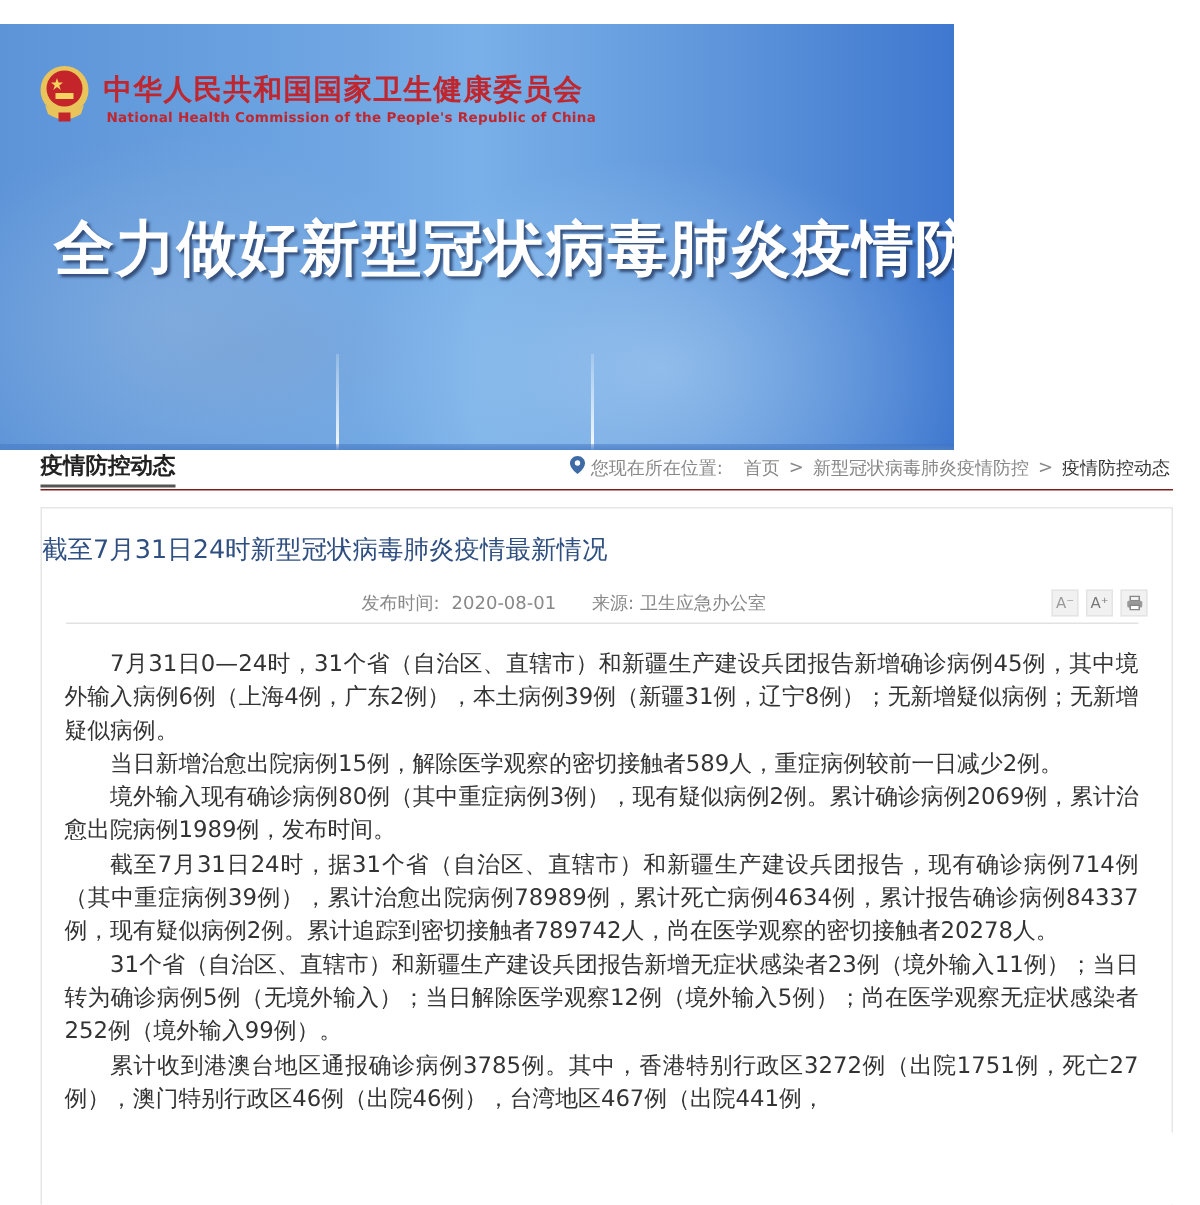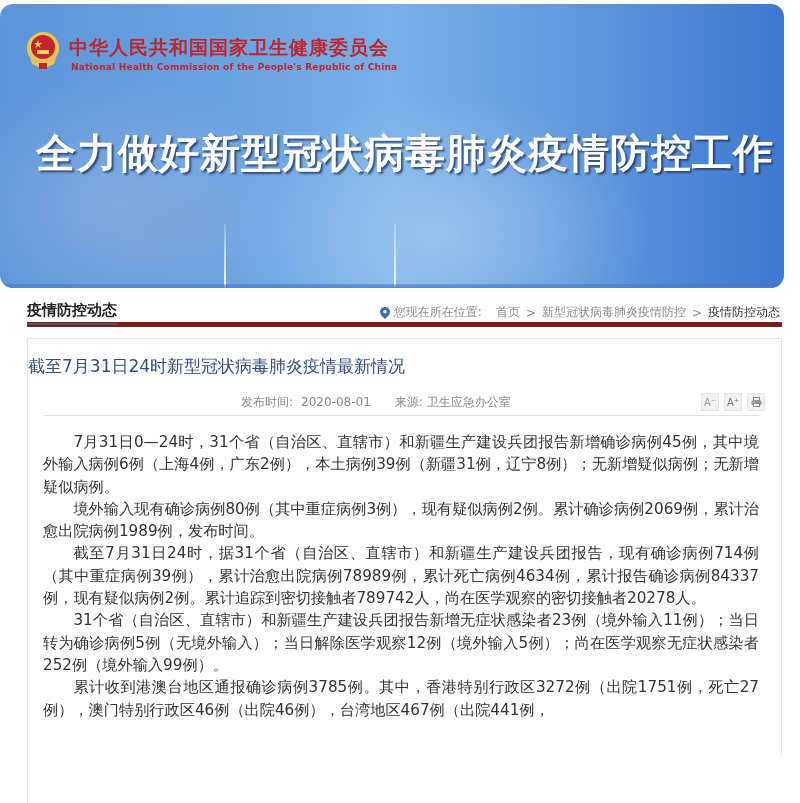--- a/index.html
+++ b/index.html
@@ -1,26 +1,25 @@
 <!DOCTYPE html>
 <html><head>
 <meta charset="utf-8">
 <style>
   * { box-sizing: border-box; margin: 0; padding: 0; }
   html, body { width: 800px; height: 803px; overflow: hidden; background: #ffffff; }
   body { font-family: "DejaVu Sans", "Liberation Sans", sans-serif; color: #333; position: relative; }
 
   .banner {
-    position: absolute; left: 0; top: 4px; width: 784px; height: 284px;
+    position: absolute; left: 0; top: 16px; width: 636px; height: 284px;
     background:
       radial-gradient(ellipse 260px 180px at 120px 200px, rgba(150,185,225,0.55), rgba(150,185,225,0) 70%),
       radial-gradient(ellipse 300px 200px at 440px 230px, rgba(180,215,245,0.55), rgba(180,215,245,0) 70%),
       linear-gradient(90deg, #5d94d8 0%, #6ea5e2 35%, #79b0e8 50%, #5f96db 75%, #3f78cf 100%);
     overflow: hidden;
-    border-radius: 13px;
   }
   .banner .figure {
     position: absolute; left: 20px; top: 150px; width: 300px; height: 140px;
     background: radial-gradient(ellipse 140px 70px at 150px 70px, rgba(120,160,210,0.45), rgba(120,160,210,0) 75%);
   }
   .banner .ecg1, .banner .ecg2 {
     position: absolute; bottom: 0; width: 2px; height: 64px;
     background: linear-gradient(180deg, rgba(255,255,255,0.2), rgba(255,255,255,0.95));
   }
   .banner .ecg1 { left: 224px; }
@@ -39,29 +38,29 @@
     color: #c0262d; white-space: nowrap; letter-spacing: 0.2px;
   }
   .slogan {
     position: absolute; left: 36px; top: 122px; font-size: 40px; font-weight: bold;
     color: #ffffff; white-space: nowrap; letter-spacing: 1px;
     text-shadow: 2px 2px 2px rgba(30,50,90,0.75);
   }
 
   .section-header {
     position: absolute; left: 27px; top: 300px; width: 755px; height: 27px;
-    border-bottom: 5px solid #7f1d1d;
+    border-bottom: 1px solid #7f1d1d;
   }
   .section-title {
     position: absolute; left: 0; top: 1px; font-size: 15px; font-weight: bold; color: #222;
     padding-bottom: 3px; border-bottom: 2px solid #555; white-space: nowrap;
   }
   .breadcrumb {
     position: absolute; right: 2px; top: 4px; font-size: 12px; color: #888; white-space: nowrap;
-    display: flex; align-items: center; gap: 4px;
+    display: flex; gap: 4px;
   }
   .breadcrumb .pin { width: 10px; height: 12px; }
   .breadcrumb .sep { color: #888; padding: 0 2px; }
   .breadcrumb .current { color: #333; }
   .breadcrumb .lbl { margin-right: 10px; }
 
   .card {
     position: absolute; left: 27px; top: 338px; width: 755px; height: 480px;
     border: 1px solid #e6e6e6; background: #fff;
   }
@@ -143,20 +142,21 @@
         <rect x="2.5" y="0.5" width="6" height="3" fill="none" stroke="#888"></rect>
         <rect x="0.5" y="3.5" width="10" height="4.5" rx="1" fill="#999"></rect>
         <rect x="2.5" y="6.5" width="6" height="3" fill="#fff" stroke="#888"></rect>
       </svg>
     </div>
   </div>
   <div class="divider"></div>
 
   <div class="content">
     <p>7月31日0—24时，31个省（自治区、直辖市）和新疆生产建设兵团报告新增确诊病例45例，其中境外输入病例6例（上海4例，广东2例），本土病例39例（新疆31例，辽宁8例）；无新增疑似病例；无新增疑似病例。</p>
+    <p>当日新增治愈出院病例15例，解除医学观察的密切接触者589人，重症病例较前一日减少2例。</p>
     <p>境外输入现有确诊病例80例（其中重症病例3例），现有疑似病例2例。累计确诊病例2069例，累计治愈出院病例1989例，发布时间。</p>
     <p>截至7月31日24时，据31个省（自治区、直辖市）和新疆生产建设兵团报告，现有确诊病例714例（其中重症病例39例），累计治愈出院病例78989例，累计死亡病例4634例，累计报告确诊病例84337例，现有疑似病例2例。累计追踪到密切接触者789742人，尚在医学观察的密切接触者20278人。</p>
     <p>31个省（自治区、直辖市）和新疆生产建设兵团报告新增无症状感染者23例（境外输入11例）；当日转为确诊病例5例（无境外输入）；当日解除医学观察12例（境外输入5例）；尚在医学观察无症状感染者252例（境外输入99例）。</p>
     <p>累计收到港澳台地区通报确诊病例3785例。其中，香港特别行政区3272例（出院1751例，死亡27例），澳门特别行政区46例（出院46例），台湾地区467例（出院441例，</p>
   </div>
 </div>
 
 <div class="fade"></div>
 
 </body></html>

